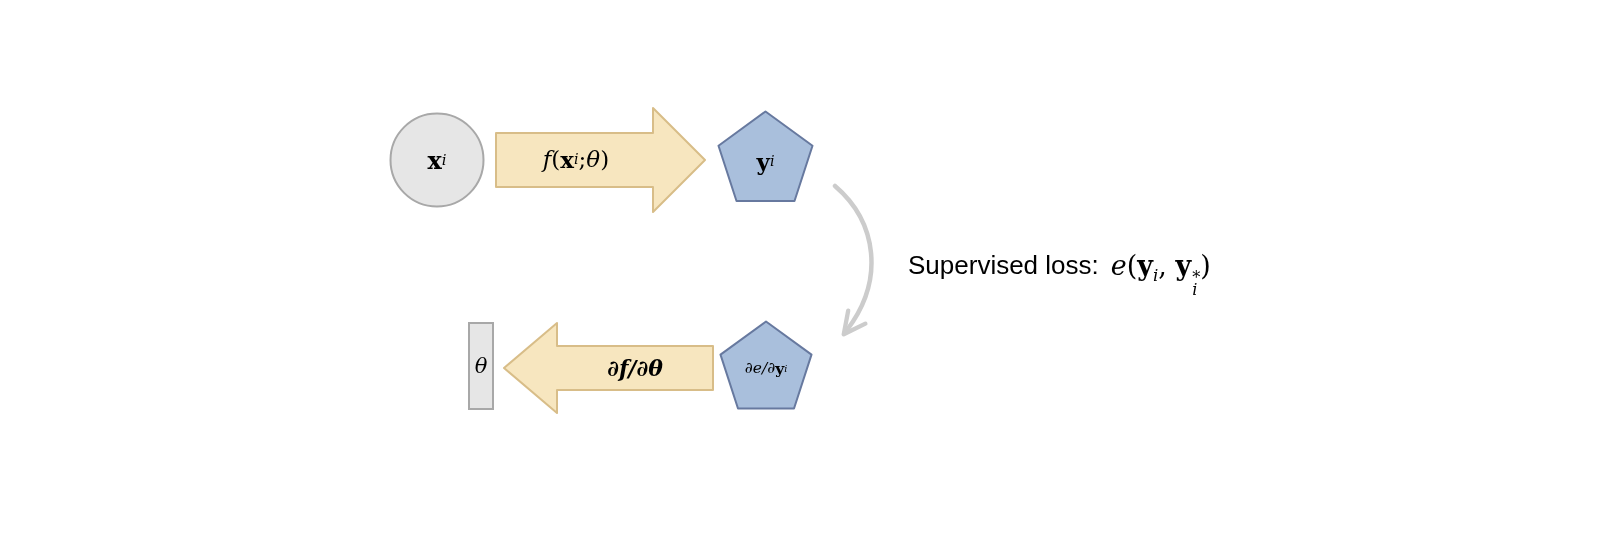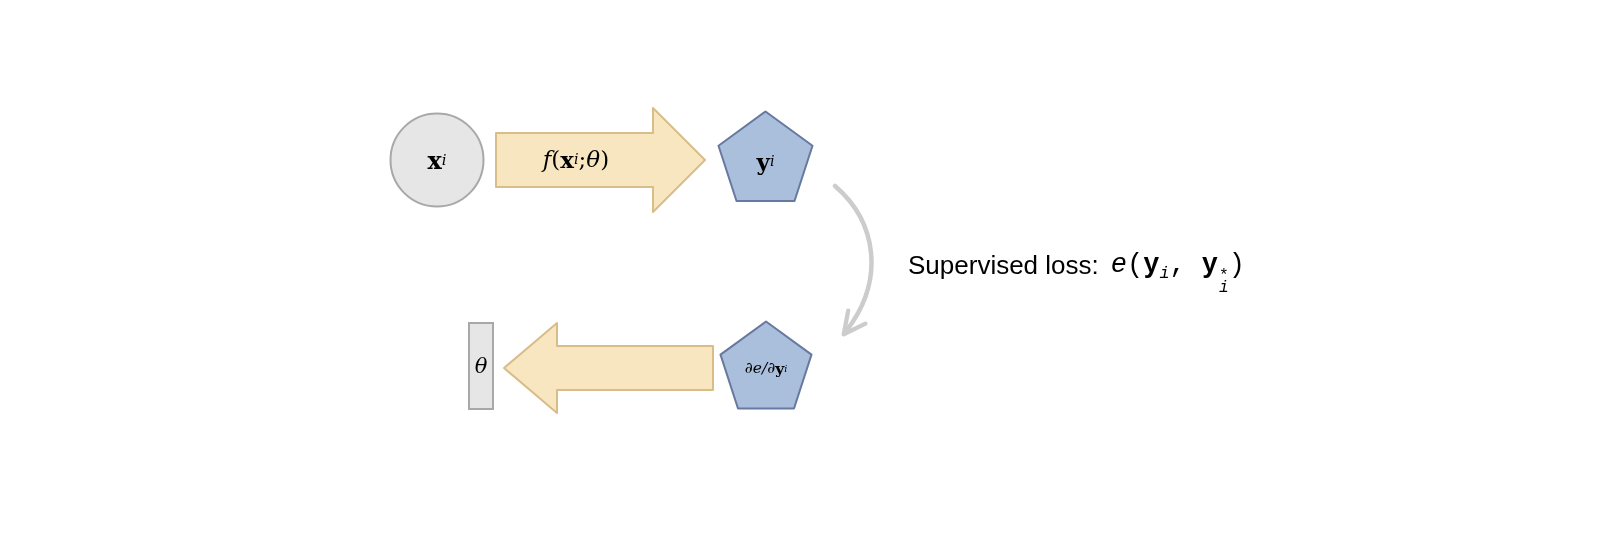--- a/index.html
+++ b/index.html
@@ -38,21 +38,21 @@
 
   
   .lbl-circle   { left: 389px; top: 112px; width: 96px;  height: 96px;  font-size: 24px; }
   .svg-circle   { left: 389px; top: 112px; }
   .svg-fwd      { left: 495px; top: 105px; }
   .lbl-fwd      { left: 495px; top: 128px; width: 162px; height: 62px;  font-size: 23px; }
   .svg-pent-top { left: 717px; top: 110px; }
   .lbl-pent-top { left: 717px; top: 118px; width: 97px;  height: 86px;  font-size: 23px; }
   .svg-curve    { left: 815px; top: 178px; }
   .loss-line    { left: 908px; top: 250px; font-size: 26px; white-space: nowrap; display: flex; align-items: flex-start; }
-  .loss-math    { margin-left: 12px; font-size: 27px; font-family: Liberation Mono, monospace; }
+  .loss-math    { margin-left: 12px; font-size: 27px; }
   .svg-rect     { left: 468px; top: 322px; }
   .lbl-rect     { left: 466px; top: 322px; width: 30px;  height: 88px;  font-size: 21px; }
   .svg-bwd      { left: 502px; top: 320px; }
   .lbl-bwd      { left: 560px; top: 340px; width: 150px; height: 56px;  font-size: 22px; }
   .svg-pent-bot { left: 719px; top: 320px; }
   .lbl-pent-bot { left: 719px; top: 328px; width: 94px;  height: 80px;  font-size: 15.5px; }
 </style>
 </head>
 <body>
 
@@ -107,20 +107,23 @@
   <svg class="abs svg-rect" width="26" height="88" viewBox="0 0 26 88">
     <rect x="1" y="1" width="24" height="86" stroke-width="2" fill="#e6e6e6" stroke="#a8a8a8"></rect>
   </svg>
   <div class="abs node-label lbl-rect math">
     <span class="it">θ</span>
   </div>
 
   <svg class="abs svg-bwd" width="212" height="96" viewBox="0 0 212 96">
     <polygon points="211,26 55,26 55,3 2,48 55,93 55,70 211,70" stroke-width="2" stroke-linejoin="round" fill="#f7e6bf" stroke="#d8bd88"></polygon>
   </svg>
+  <div class="abs node-label lbl-bwd math">
+    <span class="it bf">∂f/∂θ</span>
+  </div>
 
   <svg class="abs svg-pent-bot" width="94" height="90" viewBox="0 0 94 90">
     <polygon points="47,1.5 92.5,34.6 75,88.5 19,88.5 1.5,34.6" stroke-width="2" stroke-linejoin="round" fill="#a9bfdc" stroke="#67799f"></polygon>
   </svg>
   <div class="abs node-label lbl-pent-bot math">
     <span class="it">∂e/∂</span>
       <span class="bf">y</span>
       <sub class="msub">i</sub>
   </div>
 

